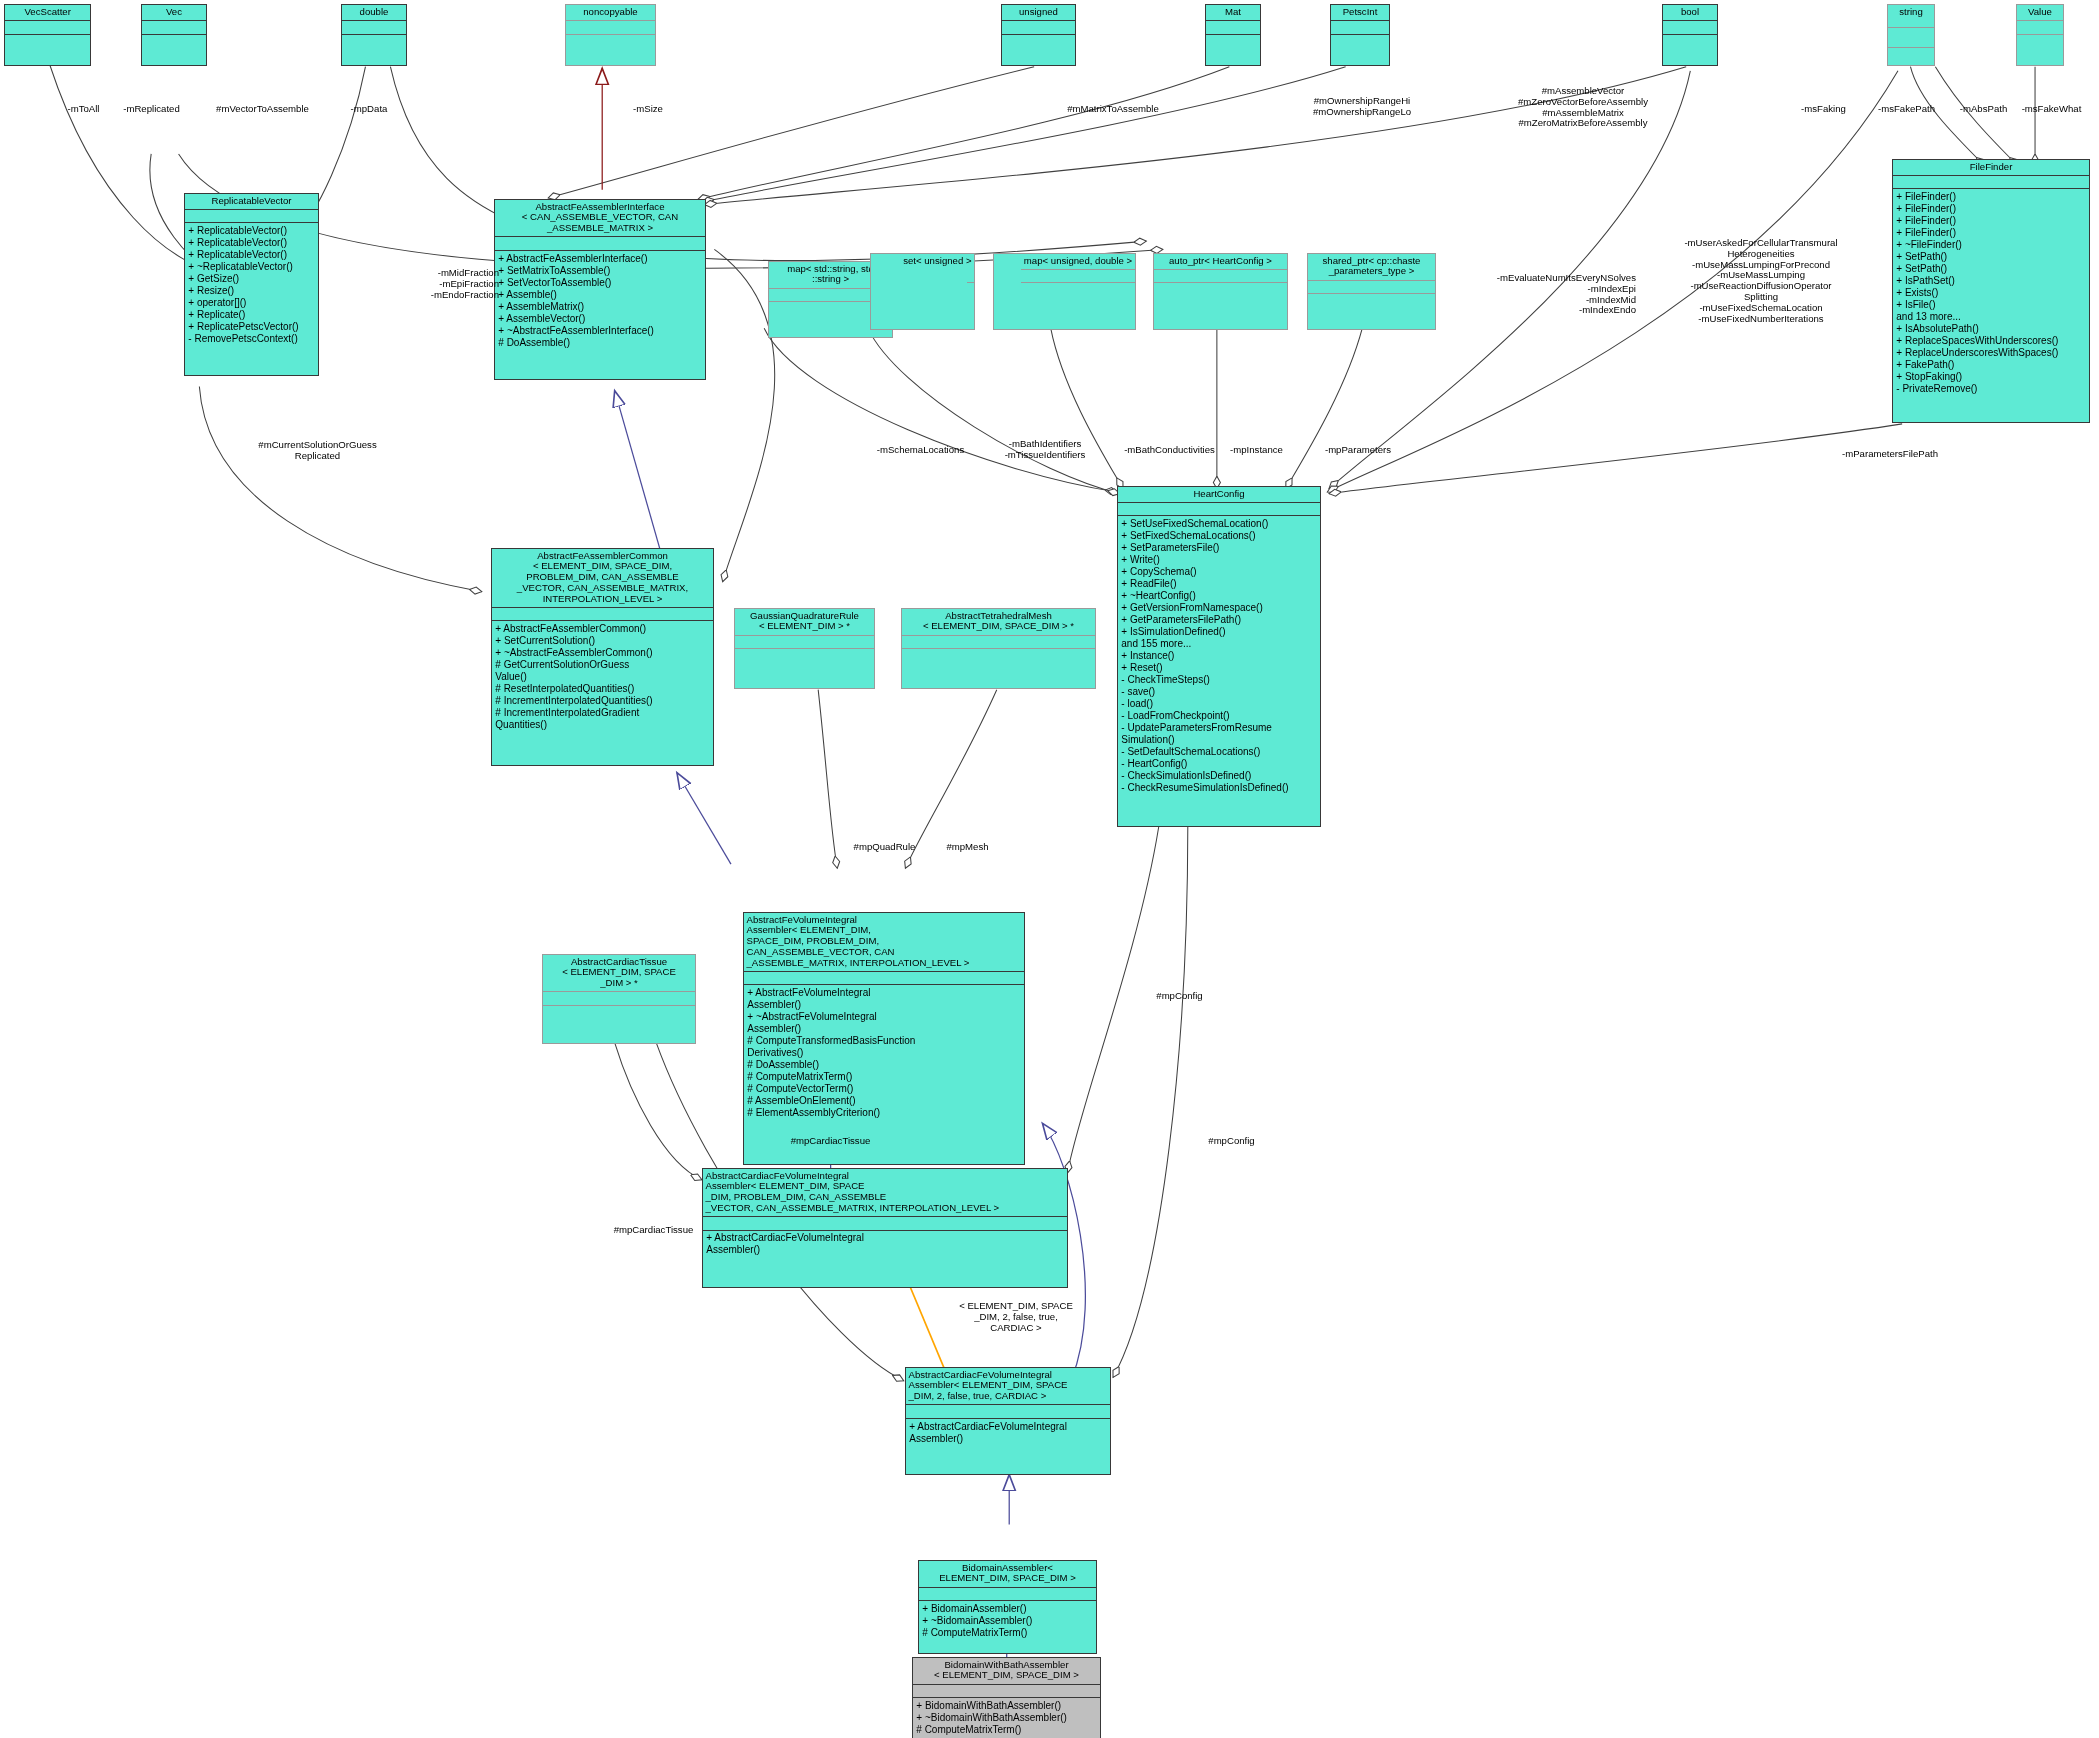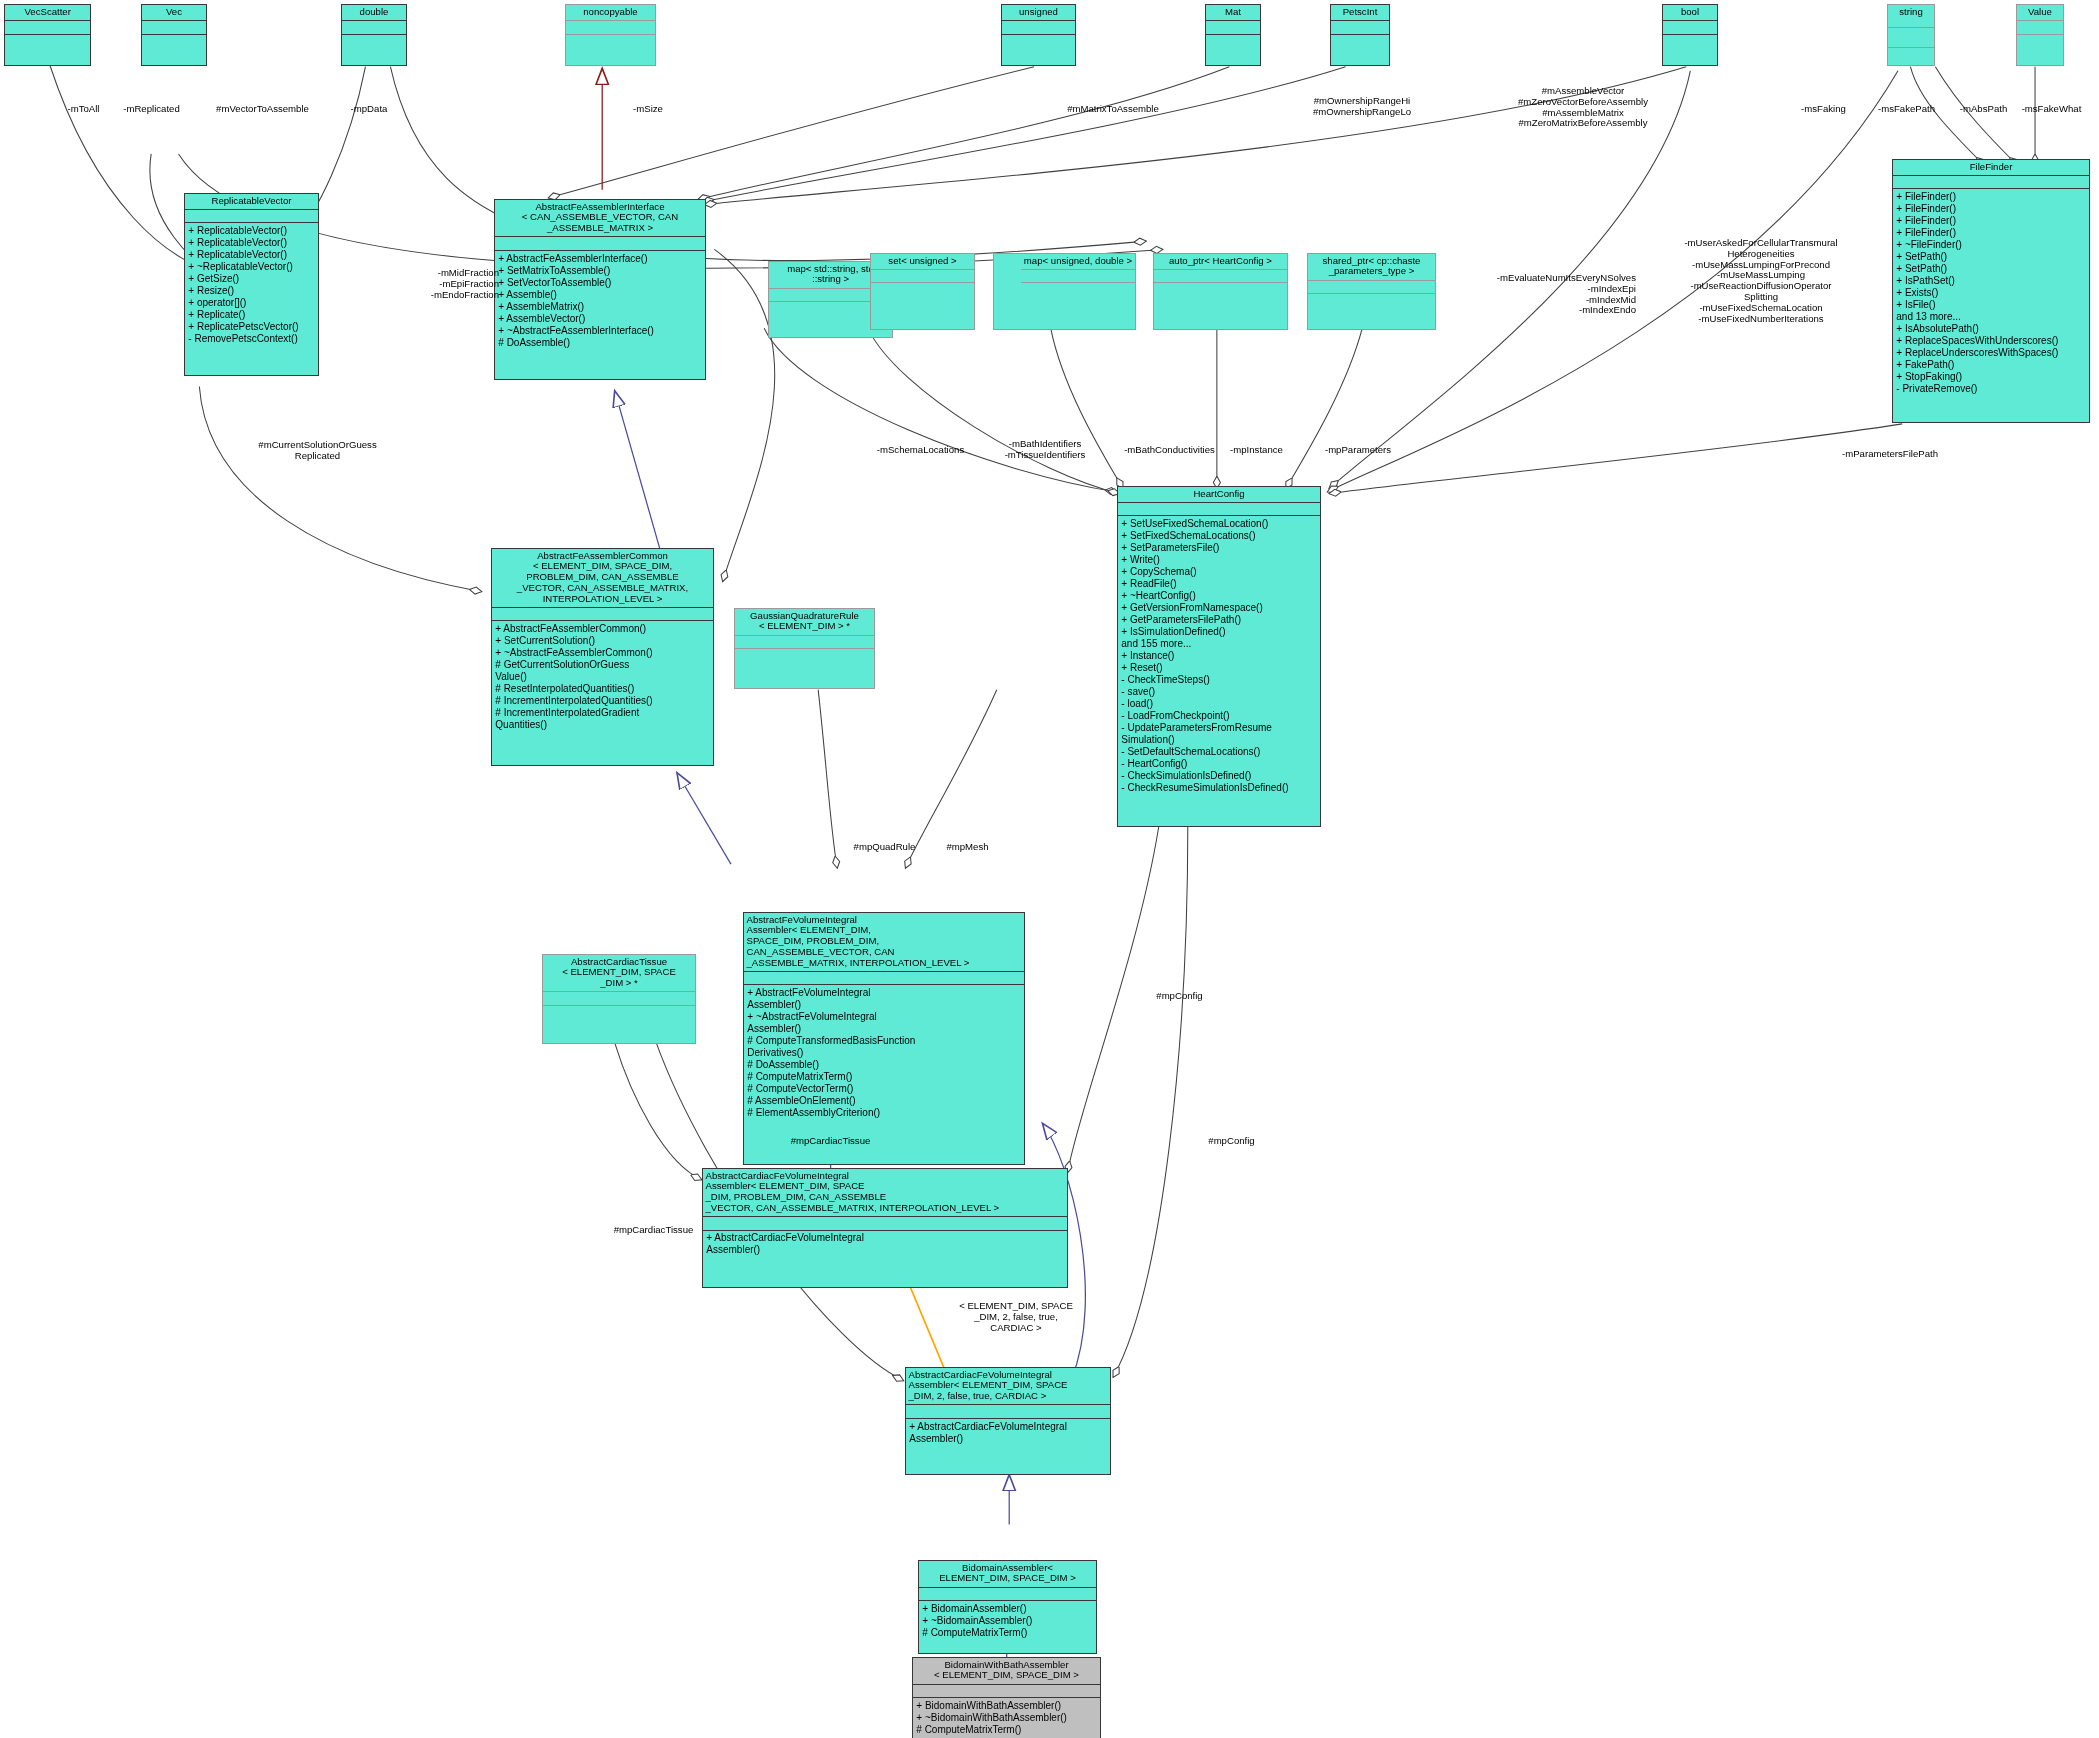--- a/index.html
+++ b/index.html
@@ -271,21 +271,21 @@
 # DoAssemble()</div>
   </div>
 
   <div class="uml-box" style="left:727px; top:261px; width:125px; height:77px;margin-left:41px;">
     <div class="uml-title fs-sm">map&lt; std::string, std
 ::string &gt;</div>
     <div class="uml-sep uml-attrs empty"></div>
     <div class="uml-sep uml-ops empty"></div>
   </div>
 
-  <div class="uml-box" style="left:870px; top:253px; width:105px; height:77px;">
+  <div class="uml-box" style="left:870px; top:253px; width:105px; height:77px;align-items:flex-end;">
     <div class="uml-title fs-sm">set&lt; unsigned &gt;</div>
     <div class="uml-sep uml-attrs empty"></div>
     <div class="uml-sep uml-ops empty"></div>
   </div>
 
   <div class="uml-box" style="left:993px; top:253px; width:143px; height:77px;padding-left:27px;">
     <div class="uml-title fs-sm">map&lt; unsigned, double &gt;</div>
     <div class="uml-sep uml-attrs empty"></div>
     <div class="uml-sep uml-ops empty"></div>
   </div>
@@ -343,20 +343,26 @@
 Quantities()</div>
   </div>
 
   <div class="uml-box" style="left:734px; top:608px; width:141px; height:81px;">
     <div class="uml-title fs-sm">GaussianQuadratureRule
 &lt; ELEMENT_DIM &gt; *</div>
     <div class="uml-sep uml-attrs empty"></div>
     <div class="uml-sep uml-ops empty"></div>
   </div>
 
+  <div class="uml-box" style="left:901px; top:608px; width:195px; height:81px;">
+    <div class="uml-title fs-sm">AbstractTetrahedralMesh
+&lt; ELEMENT_DIM, SPACE_DIM &gt; *</div>
+    <div class="uml-sep uml-attrs empty"></div>
+    <div class="uml-sep uml-ops empty"></div>
+  </div>
 
   <div class="uml-box thick" style="left:1117px; top:486px; width:204px; height:341px;">
     <div class="uml-title fs-sm">HeartConfig</div>
     <div class="uml-sep uml-attrs empty"></div>
     <div class="uml-sep uml-ops fs-xs">+ SetUseFixedSchemaLocation()
 + SetFixedSchemaLocations()
 + SetParametersFile()
 + Write()
 + CopySchema()
 + ReadFile()

